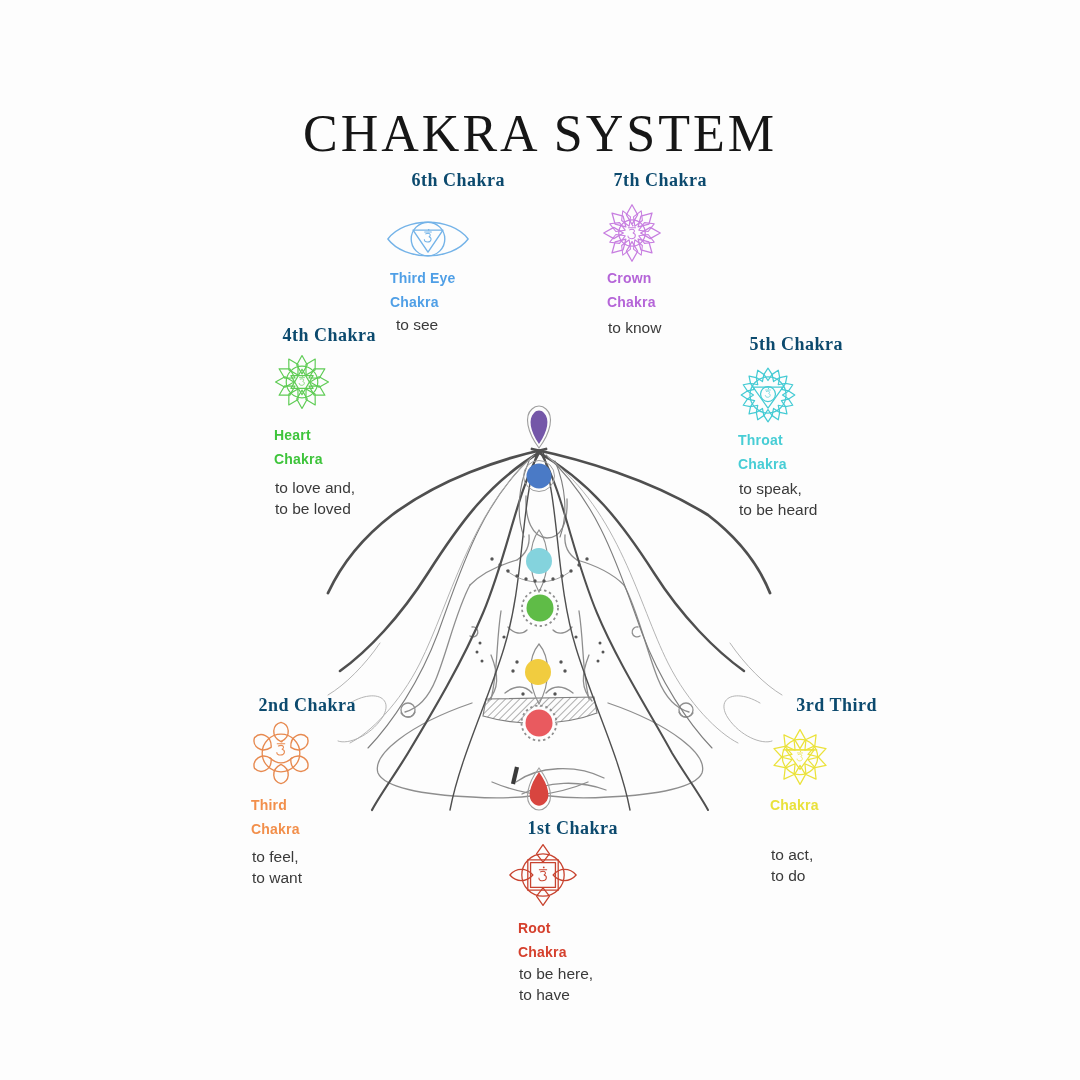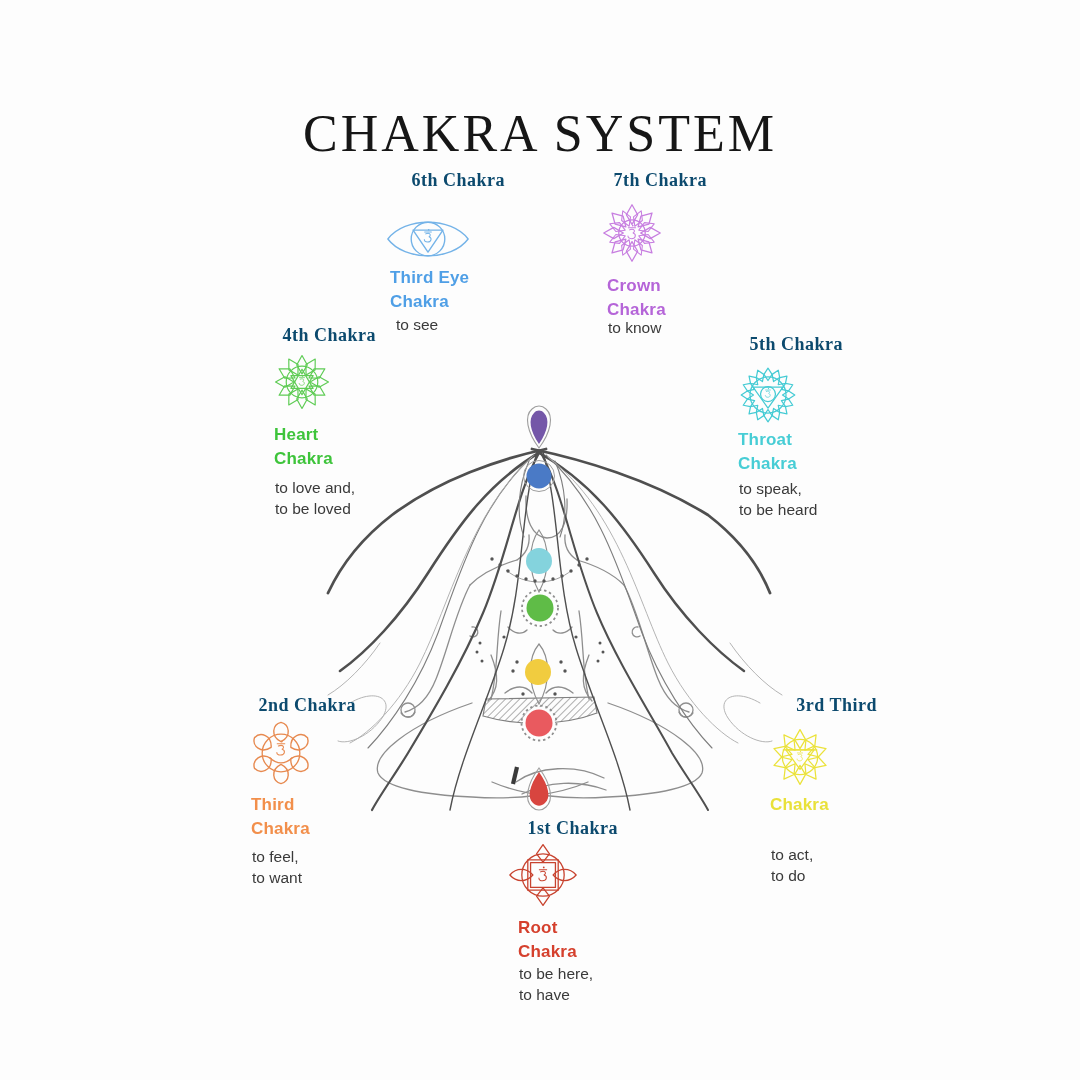--- a/index.html
+++ b/index.html
@@ -11,21 +11,21 @@
     position:absolute;top:60px;left:0;width:1080px;text-align:center;
     font-family:"Liberation Serif", serif;font-size:52px;letter-spacing:3px;
     color:#161616;font-weight:400;margin-top:44px;
   }
   .group{position:absolute;}
   .heading{
     position:absolute;left:0;right:0;top:0;text-align:right;
     font-family:"Liberation Serif", serif;font-size:18px;color:#0c4a6e;letter-spacing:0.5px;font-weight:bold;
   }
   .icon{position:absolute;left:50%;transform:translateX(-50%);}
-  .cname{position:absolute;font-weight:bold;font-size:17px;line-height:24px;letter-spacing:0.2px;}
+  .cname{position:absolute;font-weight:bold;font-size:14px;line-height:24px;letter-spacing:0.2px;}
   .cdesc{position:absolute;font-size:15.5px;line-height:21px;color:#3a3a3a;}
   svg{display:block;}
 </style>
 </head>
 <body style="background: rgb(253, 253, 253);">
 
 <svg width="0" height="0" style="position:absolute" aria-hidden="true">
   <defs>
     <path id="petal-d" d="M0,-31 L6.2,-20 L0,-9.5 L-6.2,-20 Z" fill="none"></path>
     <path id="petal-s" d="M0,-30.5 L4.6,-23.5 L0,-16.5 L-4.6,-23.5 Z" fill="none"></path>
@@ -196,21 +196,21 @@
             <use href="#petal-d" transform="rotate(157.5) scale(0.85)"></use>
           <use href="#petal-d" transform="rotate(202.5) scale(0.85)"></use>
             <use href="#petal-d" transform="rotate(247.5) scale(0.85)"></use>
           <use href="#petal-d" transform="rotate(292.5) scale(0.85)"></use>
             <use href="#petal-d" transform="rotate(337.5) scale(0.85)"></use>
           <circle r="14.5"></circle>
           <use href="#seed-glyph" transform="translate(0,1) scale(0.8)"></use>
         </g>
       </svg>
     </div>
-    <div class="cname" style="left: 50px; top: 96px; color: rgb(181, 101, 216); margin-top: 8px;">
+    <div class="cname" style="left: 50px; top: 96px; color: rgb(181, 101, 216);">
       <div>Crown</div>
         <div>Chakra</div>
     </div>
     <div class="cdesc" style="left:51px;top:147px">
       <div>to know</div>
         <div></div>
     </div>
   </div>
 
   <div class="group" style="left:228px;top:325px;width:148px;height:210px">

